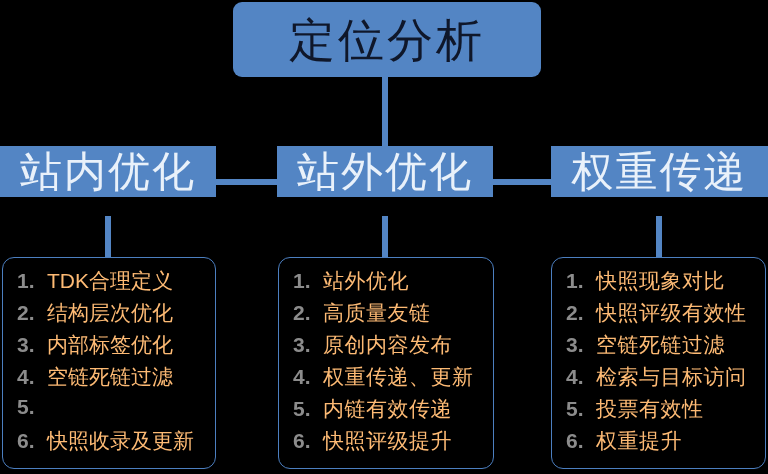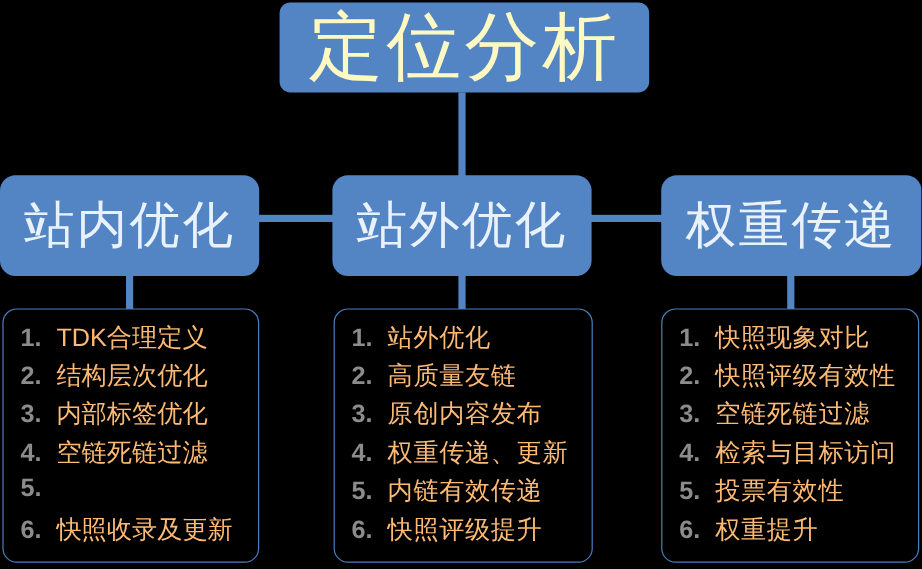--- a/index.html
+++ b/index.html
@@ -32,35 +32,35 @@
     top: 2px;
     width: 308px;
     height: 75px;
     background: #5385C4;
     border-radius: 9px;
     display: flex;
     align-items: center;
     justify-content: center;
   }
   .node-title .label {
-    color: #fef9c3;
-    font-size: 62px;
+    color: #0f172a;
+    font-size: 46px;
     line-height: 1;
     letter-spacing: 3px;
     font-weight: 400;
     white-space: nowrap;
   }
 
   
   .node-branch {
     position: absolute;
     top: 146px;
-    height: 84px;
+    height: 51px;
     background: #5385C4;
-    border-radius: 13px;
+    border-radius: 0;
     display: flex;
     align-items: center;
     justify-content: center;
   }
   .node-branch .label {
     color: #E9F1FA;
     font-size: 42px;
     line-height: 1;
     letter-spacing: 2px;
     font-weight: 400;

